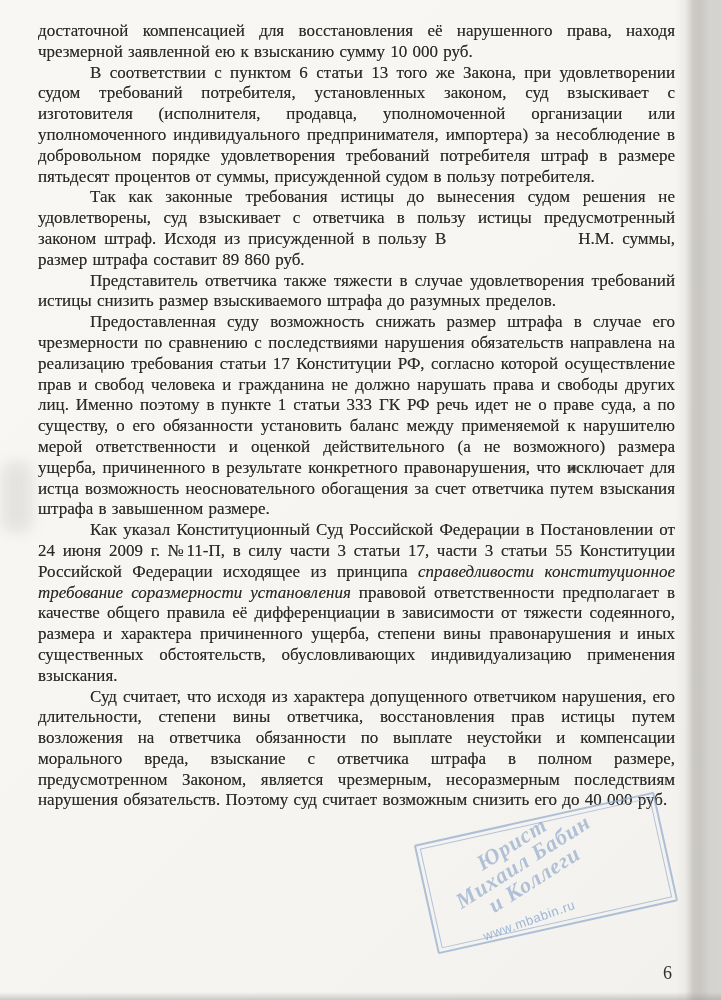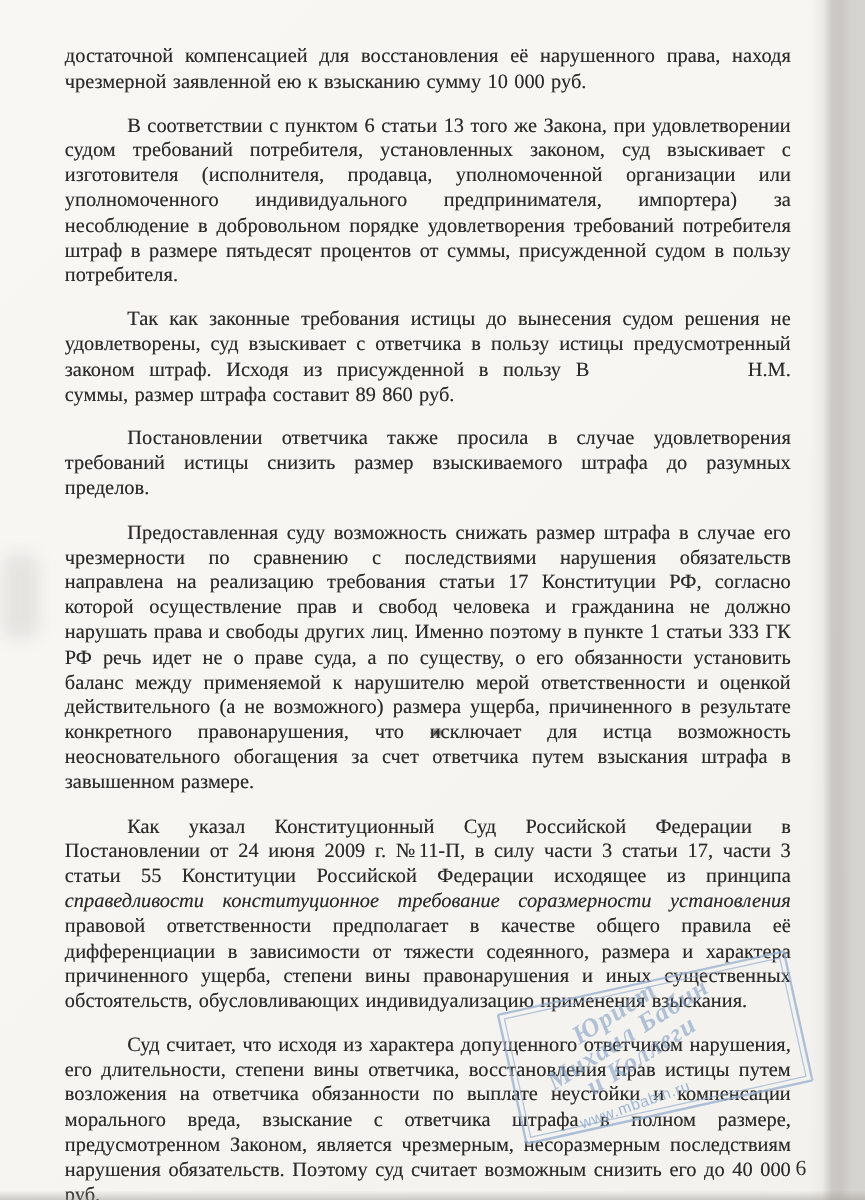--- a/index.html
+++ b/index.html
@@ -18,21 +18,21 @@
     left: 38px;
     top: 21px;
     width: 637px;
     font-size: 17px;
     line-height: 20.8px;
     color: #2b2a28;
     text-align: justify;
     text-shadow: 0 0 0.5px rgba(43,42,40,0.55);
     word-spacing: 1px;
   }
-  .text-block p { margin: 16px; padding: 0; text-indent: 52px; }
+  .text-block p { margin: 0; padding: 0; text-indent: 52px; }
   .text-block p.noindent { text-indent: 0; }
 
   .italic-seg { font-style: italic; }
 
   
   .redact-gap { display: inline-block; width: 132px; height: 1px; }
 
   
   .blot-word {
     background: radial-gradient(ellipse 9px 6px at 6px 55%,
@@ -134,21 +134,21 @@
 
   <div class="text-block">
     <p class="noindent">достаточной компенсацией для восстановления её нарушенного права, находя чрезмерной заявленной ею к взысканию сумму 10 000 руб.</p>
 
     <p>В соответствии с пунктом 6 статьи 13 того же Закона, при удовлетворении судом требований потребителя, установленных законом, суд взыскивает с изготовителя (исполнителя, продавца, уполномоченной организации или уполномоченного индивидуального предпринимателя, импортера) за несоблюдение в добровольном порядке удовлетворения требований потребителя штраф в размере пятьдесят процентов от суммы, присужденной судом в пользу потребителя.</p>
 
     <p>
       <span>Так как законные требования истицы до вынесения судом решения не удовлетворены, суд взыскивает с ответчика в пользу истицы предусмотренный законом штраф. Исходя из присужденной в пользу В</span><span class="redact-gap"></span><span>Н.М. суммы, размер штрафа составит 89 860 руб.</span>
     </p>
 
-    <p>Постановлении ответчика также просила в случае удовлетворения требований истицы снизить размер взыскиваемого штрафа до разумных пределов.</p>
+    <p>Представитель ответчика также тяжести в случае удовлетворения требований истицы снизить размер взыскиваемого штрафа до разумных пределов.</p>
 
 
     <p>
       <span>Предоставленная суду возможность снижать размер штрафа в случае его чрезмерности по сравнению с последствиями нарушения обязательств направлена на реализацию требования статьи 17 Конституции РФ, согласно которой осуществление прав и свобод человека и гражданина не должно нарушать права и свободы других лиц. Именно поэтому в пункте 1 статьи 333 ГК РФ речь идет не о праве суда, а по существу, о его обязанности установить баланс между применяемой к нарушителю мерой ответственности и оценкой действительного (а не возможного) размера ущерба, причиненного в результате конкретного правонарушения, что </span><span class="blot-word">исключает</span><span> для истца возможность неосновательного обогащения за счет ответчика путем взыскания штрафа в завышенном размере.</span>
     </p>
 
     <p>
       <span>Как указал Конституционный Суд Российской Федерации в Постановлении от 24 июня 2009 г. №11-П, в силу части 3 статьи 17, части 3 статьи 55 Конституции Российской Федерации исходящее из принципа </span><span class="italic-seg">справедливости конституционное требование соразмерности установления</span><span> правовой ответственности предполагает в качестве общего правила её дифференциации в зависимости от тяжести содеянного, размера и характера причиненного ущерба, степени вины правонарушения и иных существенных обстоятельств, обусловливающих индивидуализацию применения взыскания.</span>
     </p>
 

